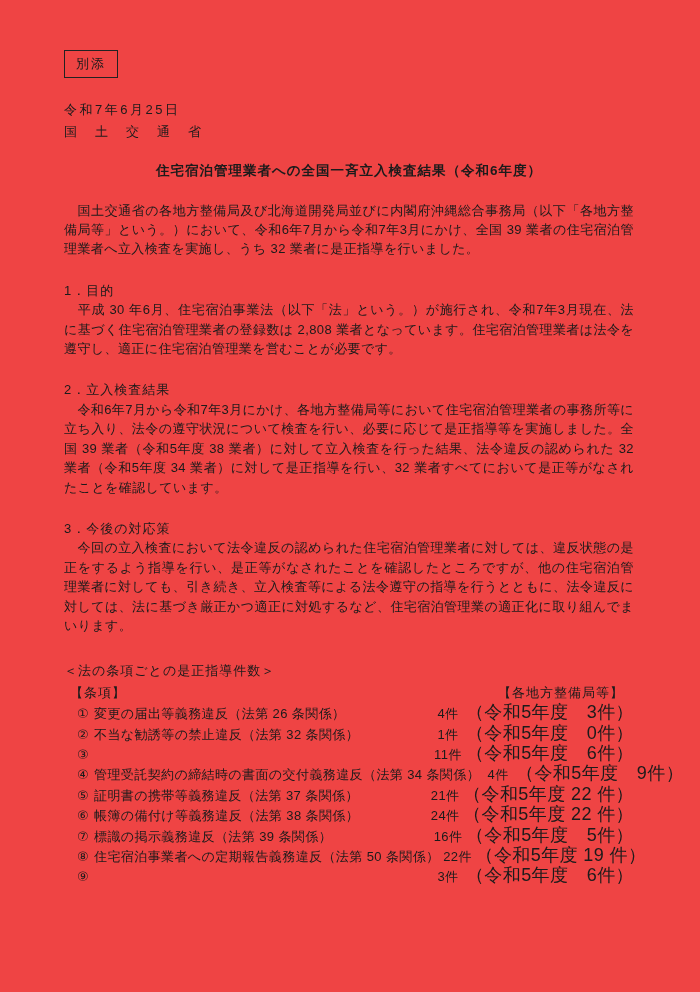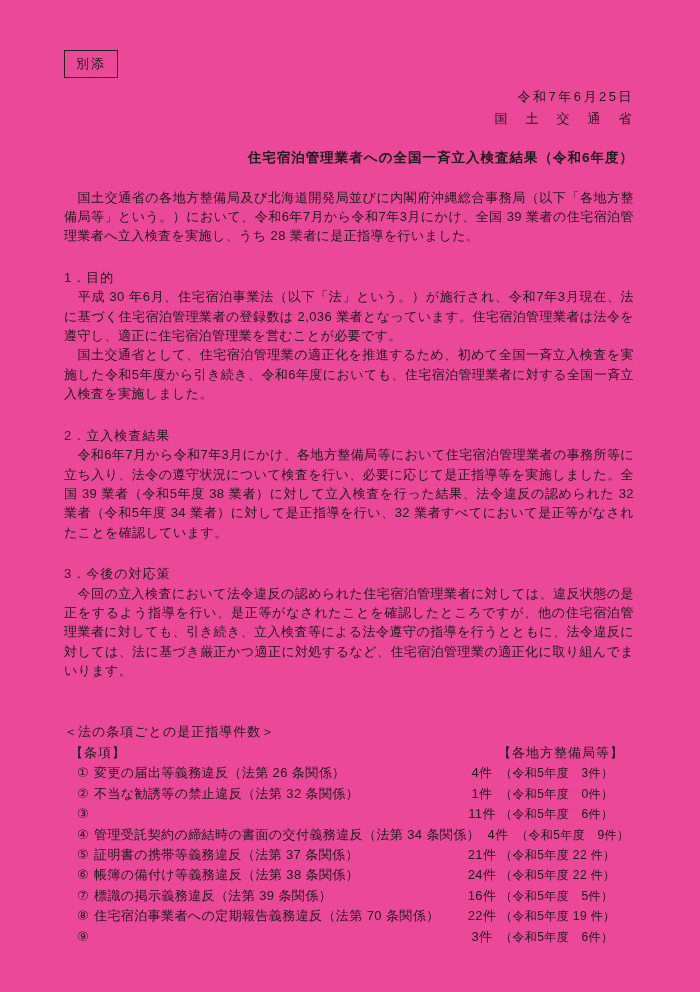--- a/index.html
+++ b/index.html
@@ -3,51 +3,51 @@
 <meta charset="utf-8">
 <style>
   html, body { margin: 0; padding: 0; background: #ffffff; }
   body { font-family: "Liberation Sans", "DejaVu Sans", sans-serif; color: #1b1b1b; }
   .page {
     position: relative;
     width: 700px;
     height: 992px;
     box-sizing: border-box;
     padding: 50px 66px 0 64px;
-    background: #ec4899;
+    background: #ef4444;
     overflow: hidden;
     font-size: 13px;
     line-height: 19.4px;
   }
   .attach-box {
     display: inline-block;
     border: 1.6px solid #222;
     padding: 3px 11px 4px 11px;
     font-size: 13px;
     letter-spacing: 2px;
     margin-bottom: 6px;
   }
-  .header-right { text-align: right; margin-top: 3px; }
+  .header-right { margin-top: 16px; }
   .doc-date { letter-spacing: 2.5px; }
   .ministry { letter-spacing: 2.5px; margin-top: 2px; }
   .doc-title {
-    text-align: right;
+    text-align: center;
     font-size: 13.5px;
     font-weight: 700;
     margin: 20px 0 12px 0;
     letter-spacing: 1px;
   }
   .para {
     margin: 0;
     text-align: justify;
     letter-spacing: 0.4px;
   }
   .intro { margin-top: 20px; }
   .section-heading { margin-top: 22px; letter-spacing: 1px; }
-  .list-block { margin-top: 41px; }
+  .list-block { margin-top: 26px; }
   .list-title { letter-spacing: 1px; }
   .list-header {
     display: flex;
     justify-content: space-between;
     padding-left: 6px;
     margin-top: 2px;
     letter-spacing: 1px;
   }
   .list-header .right-head { margin-right: 10px; }
   .rows { margin-top: 1px; }
@@ -56,44 +56,43 @@
     align-items: baseline;
     padding-left: 13px;
     height: 20.4px;
     letter-spacing: 0.4px;
     white-space: nowrap;
   }
   .row .no { margin-right: 5px; }
   .row .item { flex: 0 0 auto; }
   .row .fill { flex: 1 1 auto; }
   .row .count { flex: 0 0 36px; text-align: center; }
-  .row .prev { flex: 0 0 134px; font-size: 12px; }
+  .row .prev { flex: 0 0 134px; text-align: right; font-size: 18px; }
 </style>
 </head>
 <body>
 
 <div class="page">
 
   <div class="attach-box">
     <span>別添</span>
   </div>
 
   <div class="header-right">
     <div class="doc-date">令和7年6月25日</div>
     <div class="ministry">国　土　交　通　省</div>
   </div>
 
   <div class="doc-title">住宅宿泊管理業者への全国一斉立入検査結果（令和6年度）</div>
 
-  <p class="para intro">　国土交通省の各地方整備局及び北海道開発局並びに内閣府沖縄総合事務局（以下「各地方整備局等」という。）において、令和6年7月から令和7年3月にかけ、全国 39 業者の住宅宿泊管理業者へ立入検査を実施し、うち 28 業者に是正指導を行いました。</p>
+  <p class="para intro">　国土交通省の各地方整備局及び北海道開発局並びに内閣府沖縄総合事務局（以下「各地方整備局等」という。）において、令和6年7月から令和7年3月にかけ、全国 39 業者の住宅宿泊管理業者へ立入検査を実施し、うち 32 業者に是正指導を行いました。</p>
 
   <div>
     <div class="section-heading">1．目的</div>
-    <p class="para">　平成 30 年6月、住宅宿泊事業法（以下「法」という。）が施行され、令和7年3月現在、法に基づく住宅宿泊管理業者の登録数は 2,036 業者となっています。住宅宿泊管理業者は法令を遵守し、適正に住宅宿泊管理業を営むことが必要です。</p>
-    <p class="para">　国土交通省として、住宅宿泊管理業の適正化を推進するため、初めて全国一斉立入検査を実施した令和5年度から引き続き、令和6年度においても、住宅宿泊管理業者に対する全国一斉立入検査を実施しました。</p>
+    <p class="para">　平成 30 年6月、住宅宿泊事業法（以下「法」という。）が施行され、令和7年3月現在、法に基づく住宅宿泊管理業者の登録数は 2,808 業者となっています。住宅宿泊管理業者は法令を遵守し、適正に住宅宿泊管理業を営むことが必要です。</p>
   </div>
 
   <div>
     <div class="section-heading">2．立入検査結果</div>
     <p class="para">　令和6年7月から令和7年3月にかけ、各地方整備局等において住宅宿泊管理業者の事務所等に立ち入り、法令の遵守状況について検査を行い、必要に応じて是正指導等を実施しました。全国 39 業者（令和5年度 38 業者）に対して立入検査を行った結果、法令違反の認められた 32 業者（令和5年度 34 業者）に対して是正指導を行い、32 業者すべてにおいて是正等がなされたことを確認しています。</p>
   </div>
 
   <div>
     <div class="section-heading">3．今後の対応策</div>
     <p class="para">　今回の立入検査において法令違反の認められた住宅宿泊管理業者に対しては、違反状態の是正をするよう指導を行い、是正等がなされたことを確認したところですが、他の住宅宿泊管理業者に対しても、引き続き、立入検査等による法令遵守の指導を行うとともに、法令違反に対しては、法に基づき厳正かつ適正に対処するなど、住宅宿泊管理業の適正化に取り組んでまいります。</p>
@@ -157,21 +156,21 @@
       <div class="row">
         <span class="no">⑦</span>
         <span class="item">標識の掲示義務違反（法第 39 条関係）</span>
         <span class="fill"></span>
         <span class="count">16件</span>
         <span class="prev">（令和5年度　5件）</span>
       </div>
 
       <div class="row">
         <span class="no">⑧</span>
-        <span class="item">住宅宿泊事業者への定期報告義務違反（法第 70 条関係）</span>
+        <span class="item">住宅宿泊事業者への定期報告義務違反（法第 50 条関係）</span>
         <span class="fill"></span>
         <span class="count">22件</span>
         <span class="prev">（令和5年度 19 件）</span>
       </div>
 
       <div class="row">
         <span class="no">⑨</span>
         <span class="fill"></span>
         <span class="count">3件</span>
         <span class="prev">（令和5年度　6件）</span>

